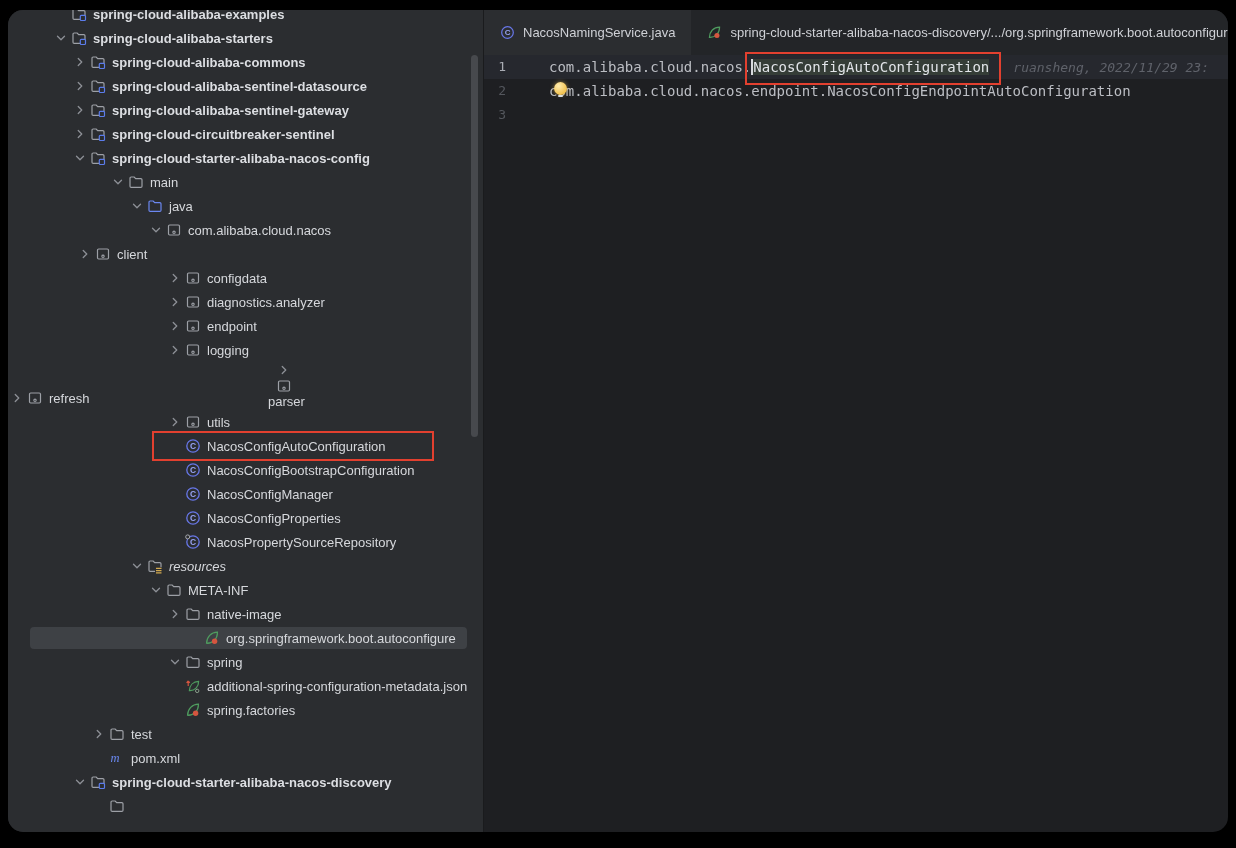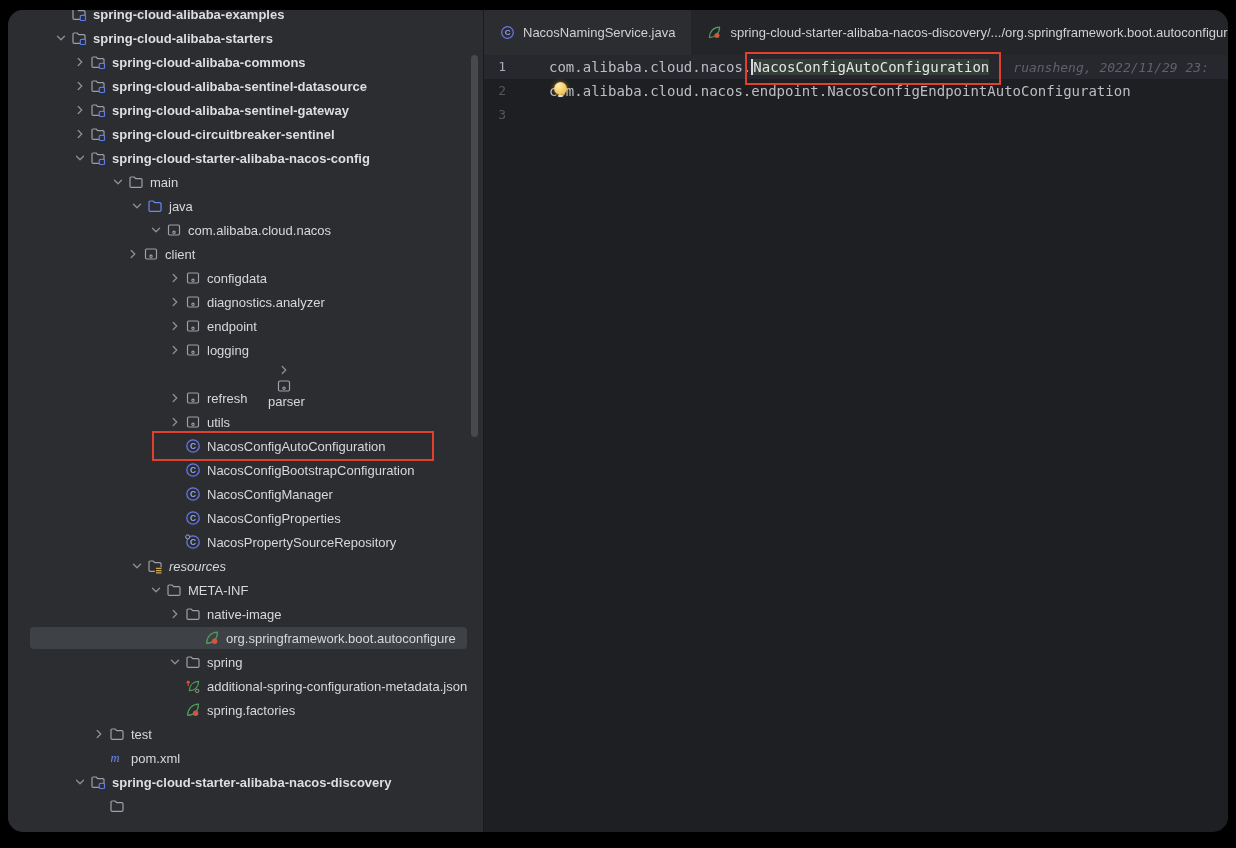--- a/index.html
+++ b/index.html
@@ -208,21 +208,21 @@
             </svg>
           </span>
           <span class="ticon">
             <svg width="16" height="16" viewBox="0 0 16 16">
               <rect x="2.5" y="3" width="11" height="10" rx="1.2" fill="none" stroke="#9DA0A6" stroke-width="1.2"></rect>
               <circle cx="8" cy="10.3" r="1.2" fill="none" stroke="#9DA0A6" stroke-width="1.1"></circle>
             </svg>
           </span>
           <span class="lbl">com.alibaba.cloud.nacos</span>
         </div>
-        <div class="tree-row" style="padding-left: 116px;">
+        <div class="tree-row" style="padding-left: 68px;">
           <span class="chev">
             <svg width="14" height="14" viewBox="0 0 16 16">
               <path d="M6 4l4 4-4 4" stroke="#8D9096" stroke-width="1.5" fill="none" stroke-linecap="round" stroke-linejoin="round"></path>
             </svg>
           </span>
           <span class="ticon">
             <svg width="16" height="16" viewBox="0 0 16 16">
               <rect x="2.5" y="3" width="11" height="10" rx="1.2" fill="none" stroke="#9DA0A6" stroke-width="1.2"></rect>
               <circle cx="8" cy="10.3" r="1.2" fill="none" stroke="#9DA0A6" stroke-width="1.1"></circle>
             </svg>
@@ -292,21 +292,21 @@
             </svg>
           </span>
           <span class="ticon">
             <svg width="16" height="16" viewBox="0 0 16 16">
               <rect x="2.5" y="3" width="11" height="10" rx="1.2" fill="none" stroke="#9DA0A6" stroke-width="1.2"></rect>
               <circle cx="8" cy="10.3" r="1.2" fill="none" stroke="#9DA0A6" stroke-width="1.1"></circle>
             </svg>
           </span>
           <span class="lbl">parser</span>
         </div>
-        <div class="tree-row" style="padding-left: 158px;">
+        <div class="tree-row" style="">
           <span class="chev">
             <svg width="14" height="14" viewBox="0 0 16 16">
               <path d="M6 4l4 4-4 4" stroke="#8D9096" stroke-width="1.5" fill="none" stroke-linecap="round" stroke-linejoin="round"></path>
             </svg>
           </span>
           <span class="ticon">
             <svg width="16" height="16" viewBox="0 0 16 16">
               <rect x="2.5" y="3" width="11" height="10" rx="1.2" fill="none" stroke="#9DA0A6" stroke-width="1.2"></rect>
               <circle cx="8" cy="10.3" r="1.2" fill="none" stroke="#9DA0A6" stroke-width="1.1"></circle>
             </svg>

